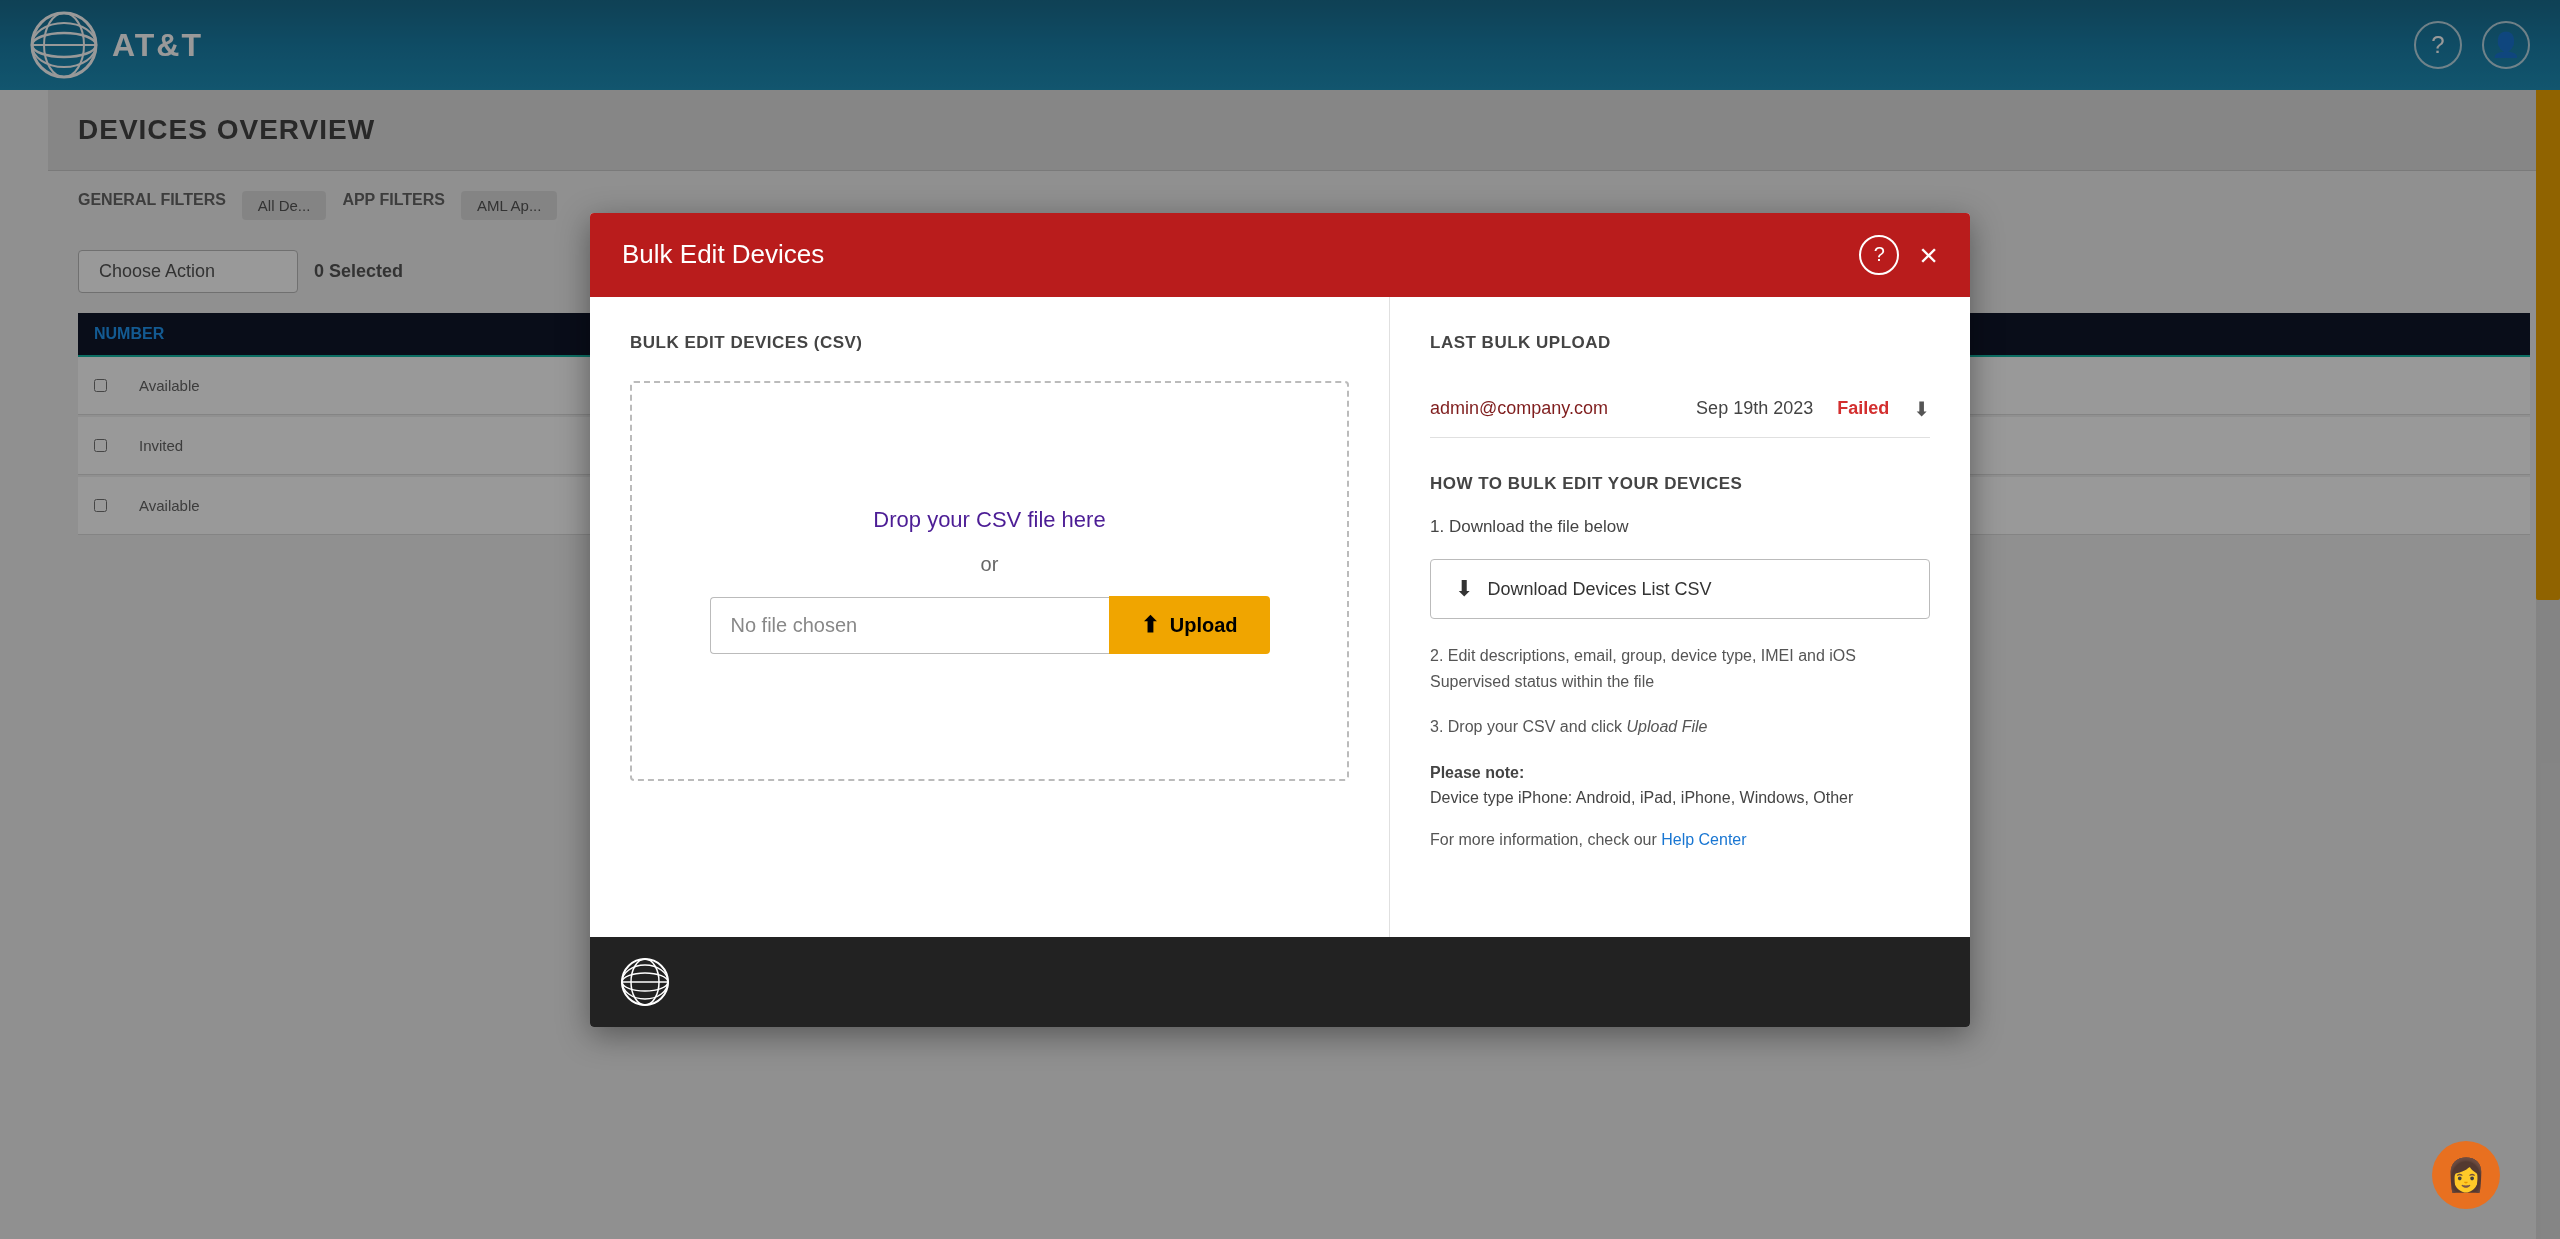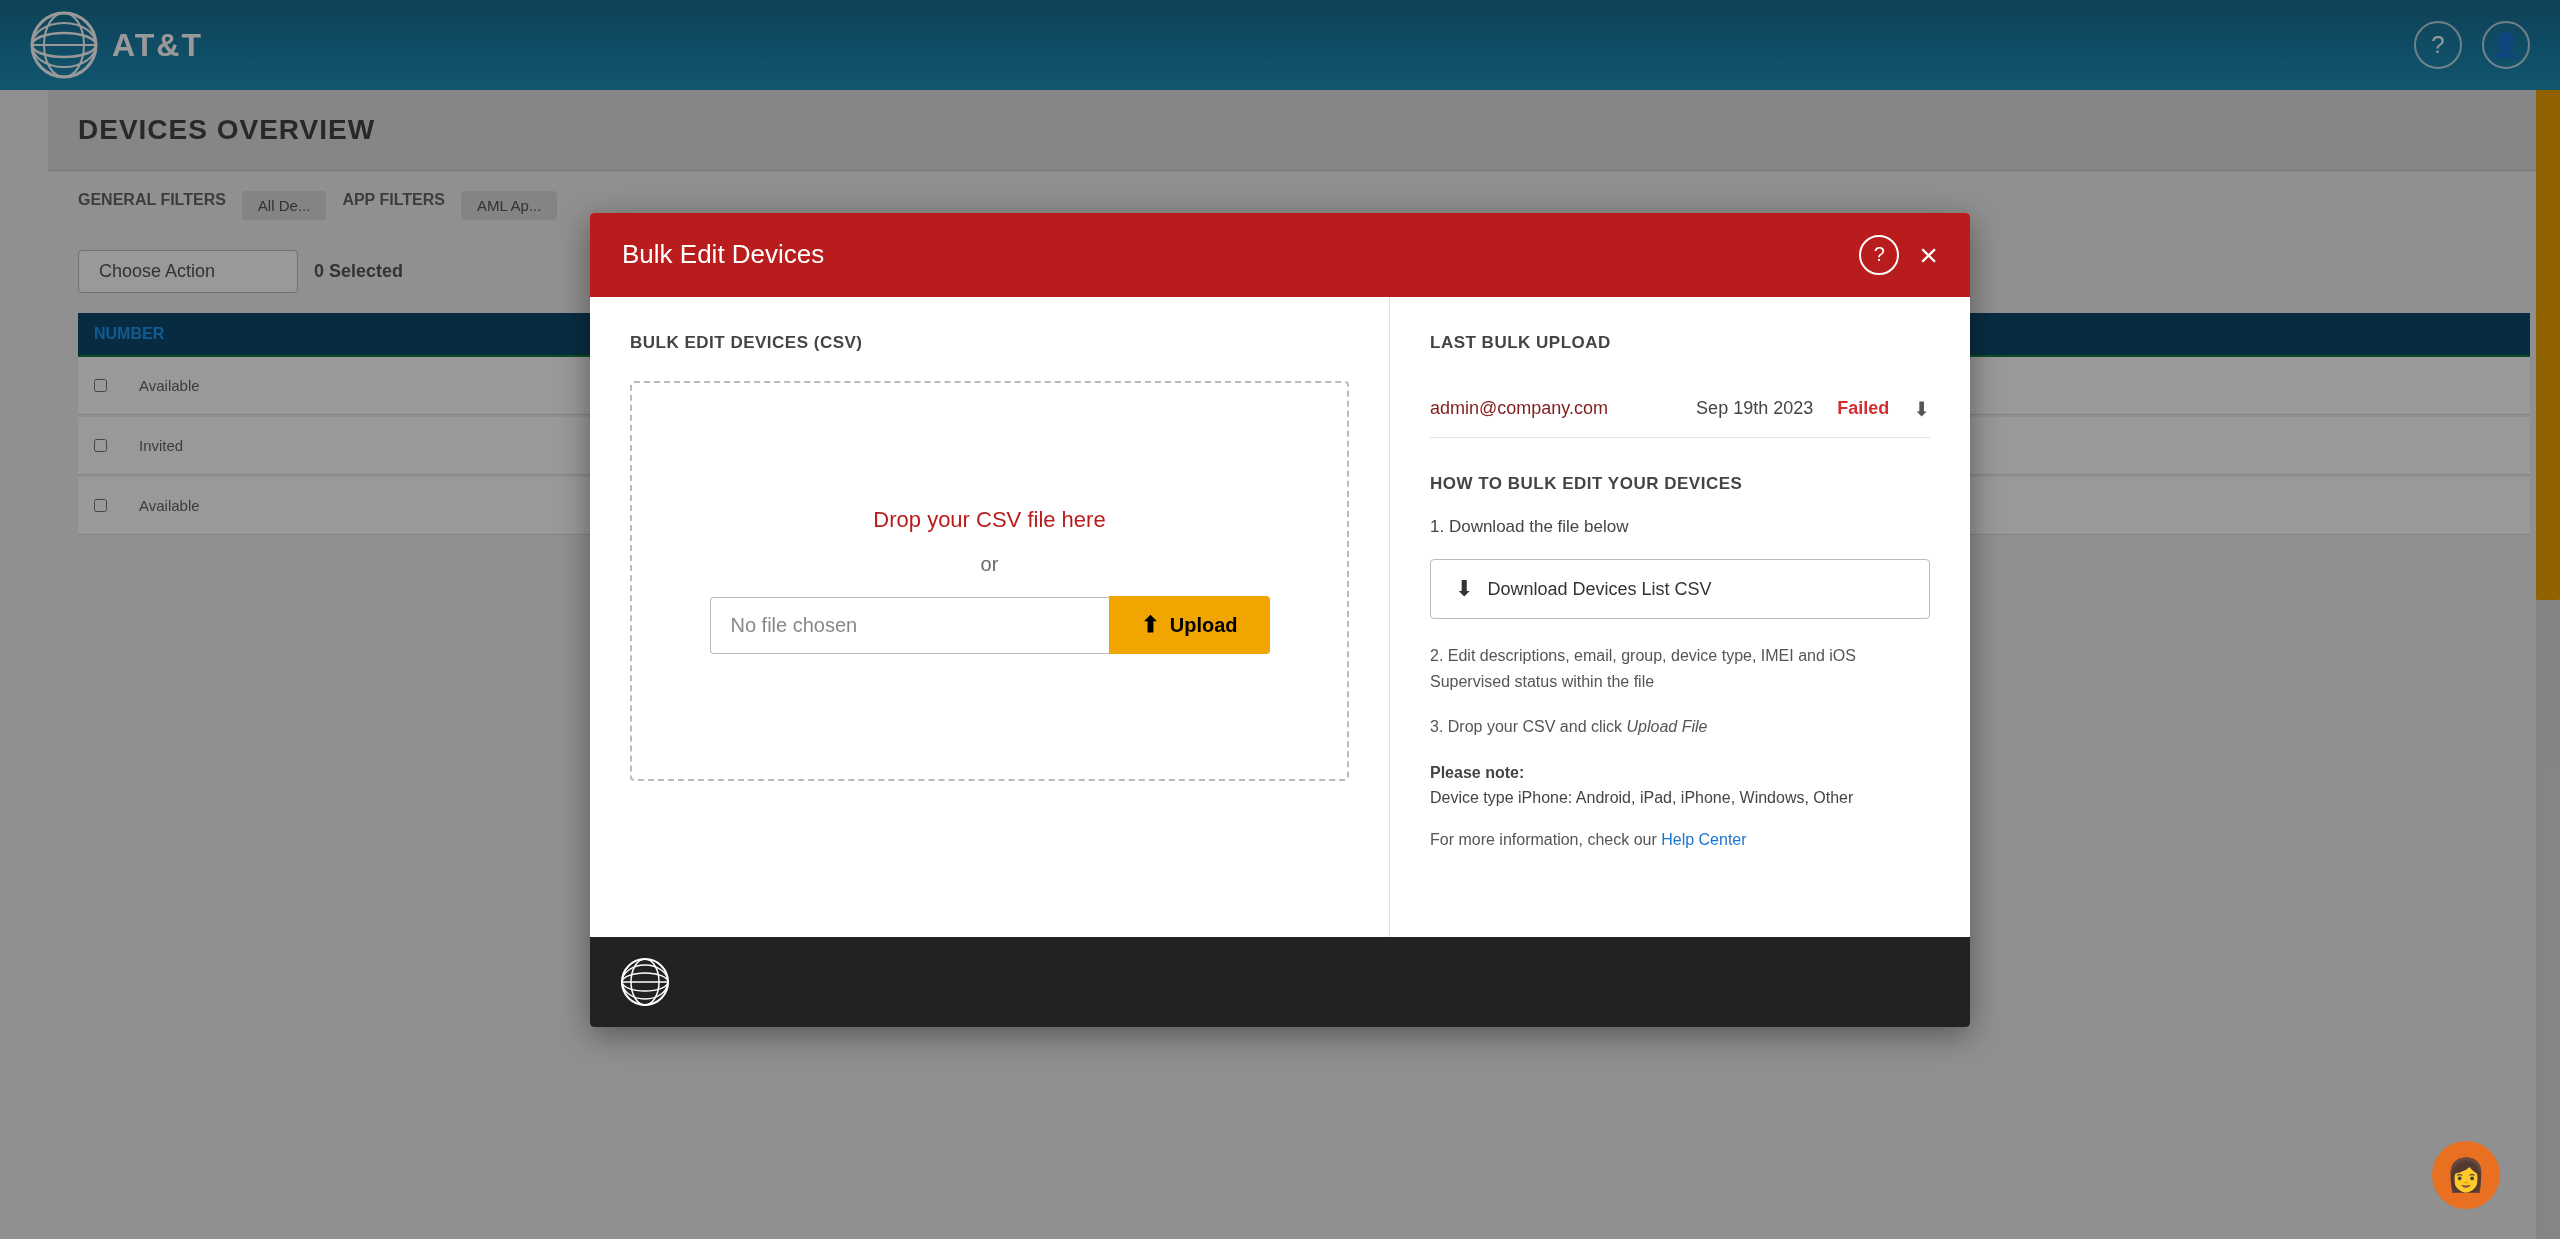--- a/index.html
+++ b/index.html
@@ -140,22 +140,22 @@
     }
 
     
     .bg-table-area {
       padding: 10px 30px;
     }
 
     .bg-table-header {
       display: flex;
       gap: 0;
-      background: #0c4a6e;
-      border-bottom: 2px solid #15803d;
+      background: #0f172a;
+      border-bottom: 2px solid #14b8a6;
     }
 
     .bg-th {
       padding: 12px 16px;
       font-size: 16px;
       font-weight: bold;
       color: #2196F3;
       text-transform: uppercase;
     }
 
@@ -290,21 +290,21 @@
       display: flex;
       flex-direction: column;
       align-items: center;
       justify-content: center;
       gap: 20px;
       padding: 40px;
     }
 
     .drop-zone-text {
       font-size: 22px;
-      color: #b91c1c;
+      color: #4c1d95;
     }
 
     .drop-zone-or {
       font-size: 20px;
       color: #666;
     }
 
     .file-input-row {
       display: flex;
       align-items: center;

